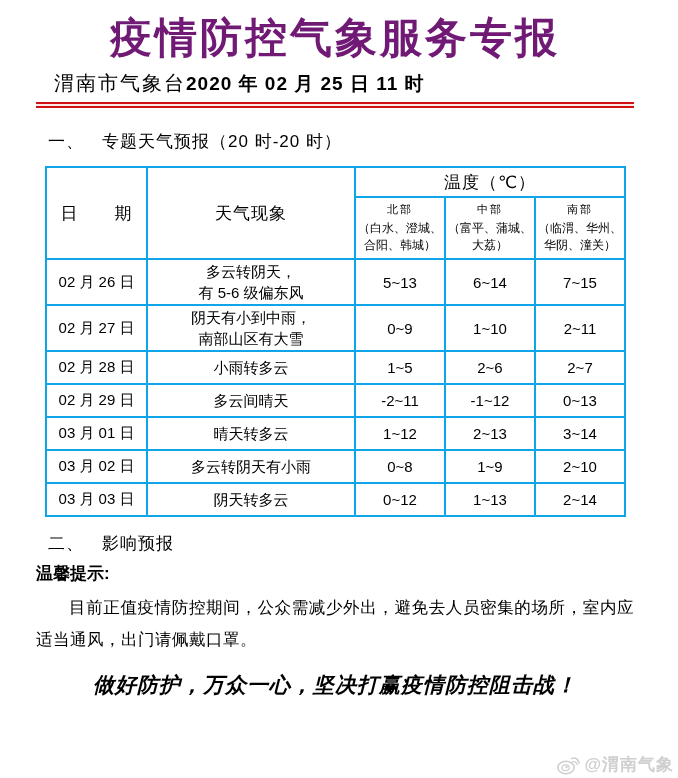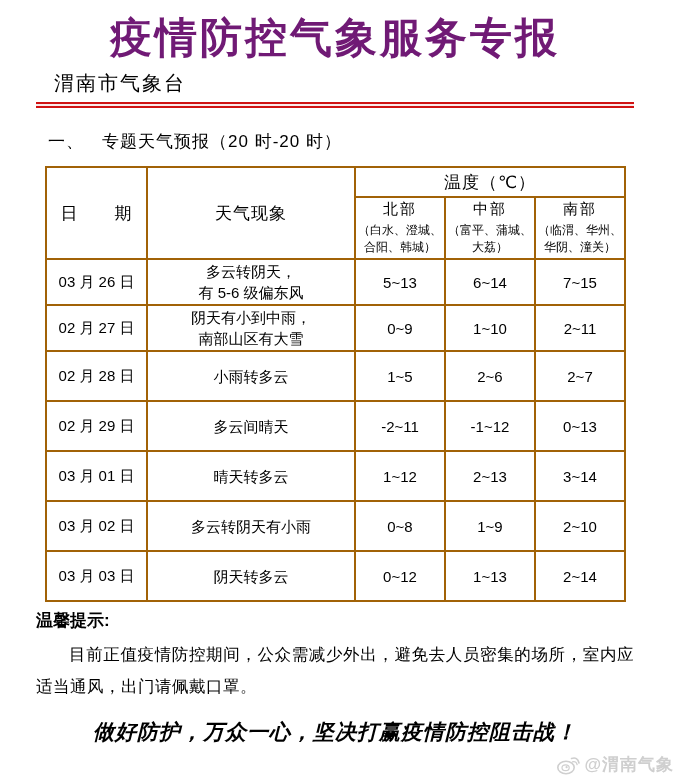--- a/index.html
+++ b/index.html
@@ -29,33 +29,33 @@
   .section-heading{
     margin-top:22px;padding-left:12px;
     font-size:17px;letter-spacing:1px;
   }
 
   table.forecast{
     margin-top:13px;margin-left:9px;
     border-collapse:collapse;table-layout:fixed;width:579px;
   }
   table.forecast th,table.forecast td{
-    border:2px solid #a16207;text-align:center;vertical-align:middle;
+    border:2px solid #0ea5e9;text-align:center;vertical-align:middle;
     padding:1px 2px;font-weight:normal;overflow:hidden;
   }
   th.h-main{font-size:17px;font-weight:bold;letter-spacing:1px;}
   tr.temp-row{height:30px;}
   tr.region-row{height:62px;}
-  .region-name{font-size:15px;letter-spacing:2px;}
+  .region-name{font-size:11px;letter-spacing:2px;}
   .region-cities{font-size:12px;white-space:pre-line;line-height:17px;margin-top:3px;}
   td.c-date{font-size:15px;}
   td.c-weather{font-size:15px;white-space:pre-line;line-height:21px;}
   td.c-temp{font-size:15px;}
   tr.row-tall{height:46px;}
-  tr.row-short{height:50px;}
+  tr.row-short{height:33px;}
 
   .para{
     margin:6px 0 0 0;font-size:16.5px;line-height:32px;
     text-indent:2em;text-align:justify;letter-spacing:0.5px;
   }
   .tips-label{margin-top:4px;font-size:17px;font-weight:bold;line-height:30px;}
   .slogan{
     margin-top:16px;text-align:center;
     font-size:21px;font-weight:bold;font-style:italic;letter-spacing:1px;
   }
@@ -68,20 +68,21 @@
 </style>
 </head>
 <body>
 
 <div class="page">
 
   <div class="doc-title">疫情防控气象服务专报</div>
 
   <div class="meta-row">
     <span class="issuer">渭南市气象台</span>
+    <span class="issue-datetime">2020 年 02 月 25 日 11 时</span>
   </div>
   <div class="red-rule"></div>
 
   <div class="section-heading">一、　专题天气预报（20 时-20 时）</div>
 
   <table class="forecast">
     <colgroup>
       <col style="width:101px">
         <col style="width:208px">
       <col style="width:90px">
@@ -105,21 +106,21 @@
         <div class="region-cities">（富平、蒲城、
 大荔）</div>
       </th>
       <th>
         <div class="region-name">南部</div>
         <div class="region-cities">（临渭、华州、
 华阴、潼关）</div>
       </th>
     </tr>
     <tr class="row-tall">
-      <td class="c-date">03 月 26 日</td>
+      <td class="c-date">02 月 26 日</td>
       <td class="c-weather">多云转阴天，
 有 5-6 级偏东风</td>
       <td class="c-temp">5~13</td>
       <td class="c-temp">6~14</td>
       <td class="c-temp">7~15</td>
     </tr>
     <tr class="row-tall">
       <td class="c-date">02 月 27 日</td>
       <td class="c-weather">阴天有小到中雨，
 南部山区有大雪</td>
@@ -158,20 +159,21 @@
     <tr class="row-short">
       <td class="c-date">03 月 03 日</td>
       <td class="c-weather">阴天转多云</td>
       <td class="c-temp">0~12</td>
       <td class="c-temp">1~13</td>
       <td class="c-temp">2~14</td>
     </tr>
   </tbody>
     </table>
 
+  <div class="section-heading" style="margin-top:15px">二、　影响预报</div>
   <div class="tips-label">温馨提示:</div>
   <p class="para" style="margin-top:2px">目前正值疫情防控期间，公众需减少外出，避免去人员密集的场所，室内应适当通风，出门请佩戴口罩。</p>
   <div class="slogan">做好防护，万众一心，坚决打赢疫情防控阻击战！</div>
 
 </div>
 
 <div class="watermark">
   <span>
     <svg width="28" height="24" viewBox="0 0 28 24">
       <ellipse cx="11" cy="15.5" rx="8.2" ry="6.2" fill="none" stroke="#cfcfcf" stroke-width="1.6"></ellipse>

